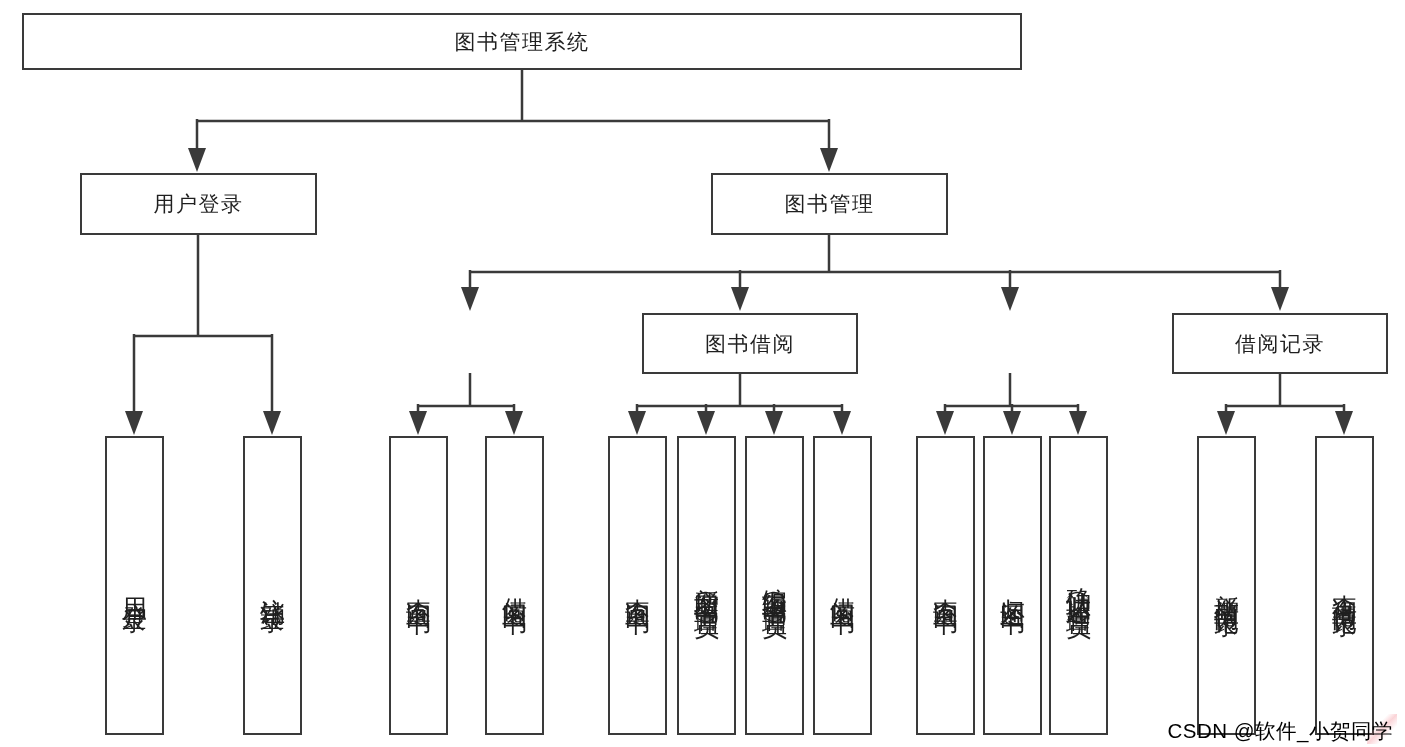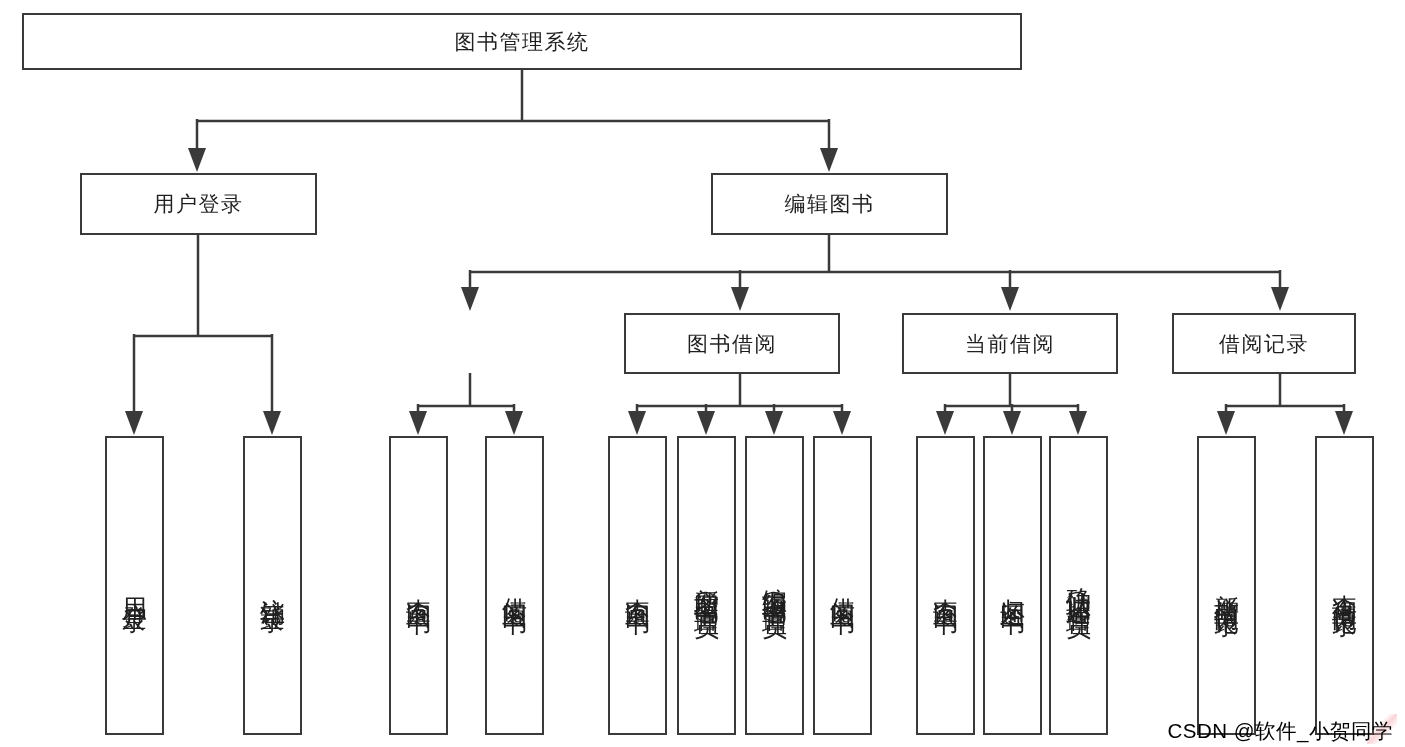--- a/index.html
+++ b/index.html
@@ -75,30 +75,27 @@
   </svg>
 
   <div class="box h-box" style="left:22px;top:13px;width:1000px;height:57px;">
     <span>图书管理系统</span>
   </div>
 
   <div class="box h-box" style="left:80px;top:173px;width:237px;height:62px;">
     <span>用户登录</span>
   </div>
   <div class="box h-box" style="left:711px;top:173px;width:237px;height:62px;">
-    <span>编辑图书</span>
+    <span>图书管理</span>
   </div>
 
-  <div class="box h-box" style="left:624px;top:313px;width:216px;height:61px;">
+  <div class="box h-box" style="left:642px;top:313px;width:216px;height:61px;">
     <span>图书借阅</span>
   </div>
-  <div class="box h-box" style="left:902px;top:313px;width:216px;height:61px;">
-    <span>当前借阅</span>
-  </div>
-  <div class="box h-box" style="left:1172px;top:313px;width:184px;height:61px;">
+  <div class="box h-box" style="left:1172px;top:313px;width:216px;height:61px;">
     <span>借阅记录</span>
   </div>
 
   <div class="box v-box" style="left:105px;top:436px;width:59px;height:299px;">
     <span class="vtext">用户登录</span>
   </div>
   <div class="box v-box" style="left:243px;top:436px;width:59px;height:299px;">
     <span class="vtext">注销登录</span>
   </div>
 

